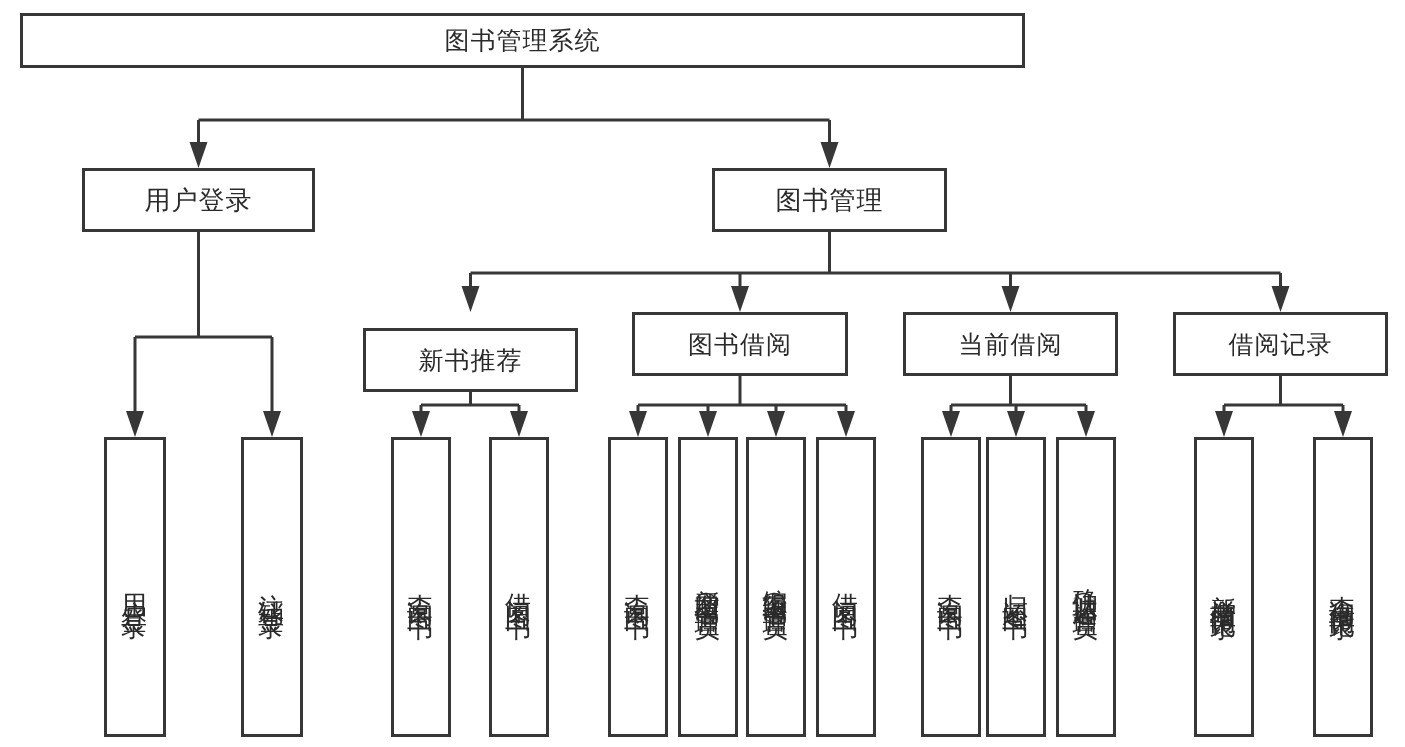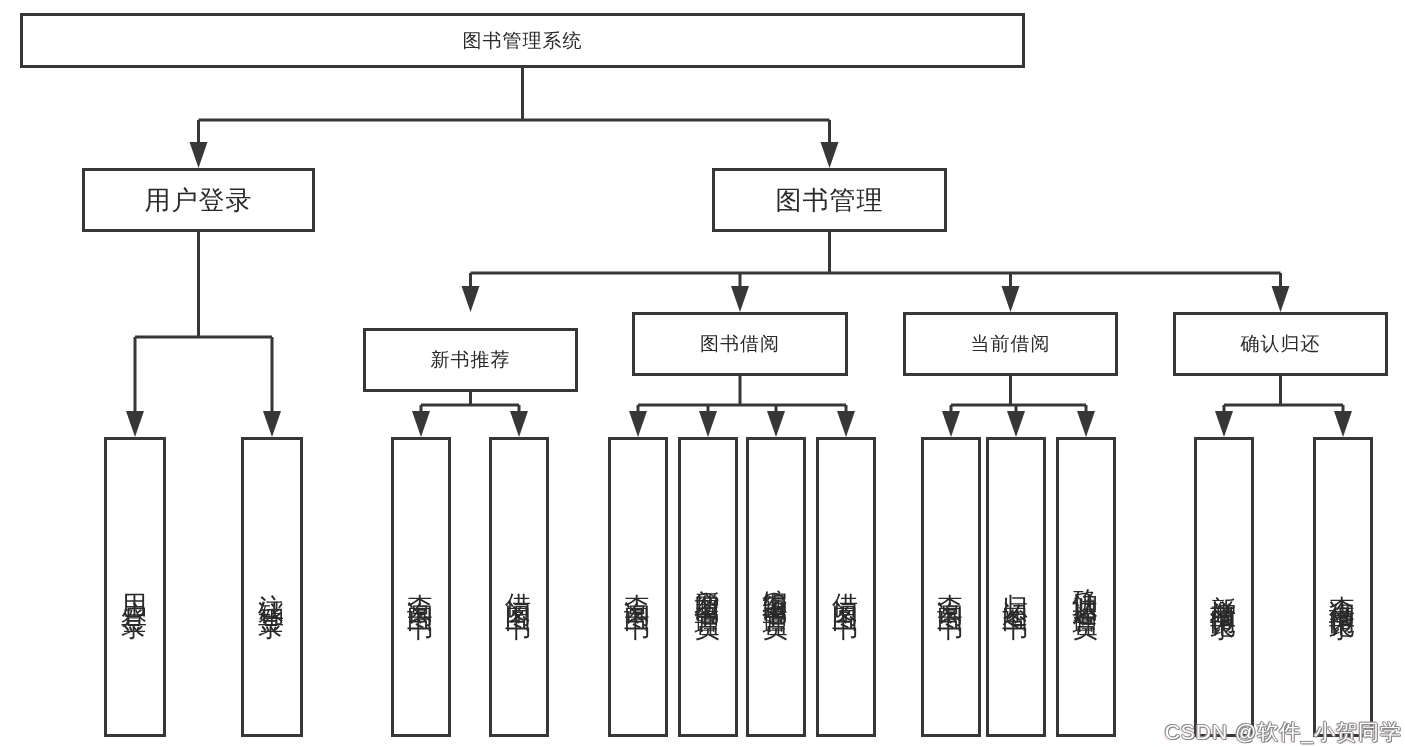--- a/index.html
+++ b/index.html
@@ -19,21 +19,21 @@
   }
   .node {
     position: absolute;
     box-sizing: border-box;
     background: #ffffff;
     border: 3px solid #373737;
     display: flex;
     align-items: center;
     justify-content: center;
     color: #2a2a2a;
-    font-size: 19px;
+    font-size: 25px;
     letter-spacing: 1px;
     z-index: 2;
     white-space: nowrap;
   }
   .lvl2 { font-size: 26px; }
   .leaf { font-size: 26px; }
   .leaf .vtext {
     writing-mode: vertical-rl;
     text-orientation: mixed;
     letter-spacing: 7px;
@@ -119,21 +119,21 @@
   <div class="node" style="left:363px; top:312px; width:215px; height:64px;margin-top:16px;">
     <span>新书推荐</span>
   </div>
   <div class="node" style="left:632px; top:312px; width:216px; height:64px;">
     <span>图书借阅</span>
   </div>
   <div class="node" style="left:903px; top:312px; width:215px; height:64px;">
     <span>当前借阅</span>
   </div>
   <div class="node" style="left:1173px; top:312px; width:215px; height:64px;">
-    <span>确认归还</span>
+    <span>借阅记录</span>
   </div>
 
   <div class="node leaf" style="left:104px; top:437px; width:62px; height:300px;">
     <span class="vtext">用户登录</span>
   </div>
   <div class="node leaf" style="left:241px; top:437px; width:62px; height:300px;">
     <span class="vtext">注销登录</span>
   </div>
 
   <div class="node leaf" style="left:391px; top:437px; width:60px; height:300px;">
@@ -166,15 +166,14 @@
     <span class="vtext">确认归还（管理员）</span>
   </div>
 
   <div class="node leaf six" style="left:1194px; top:437px; width:60px; height:300px;">
     <span class="vtext">新增借阅记录</span>
   </div>
   <div class="node leaf six" style="left:1313px; top:437px; width:60px; height:300px;">
     <span class="vtext">查询借阅记录</span>
   </div>
 
-  <div class="watermark">CSDN @软件_小贺同学</div>
 
 </div>
 
 </body></html>

